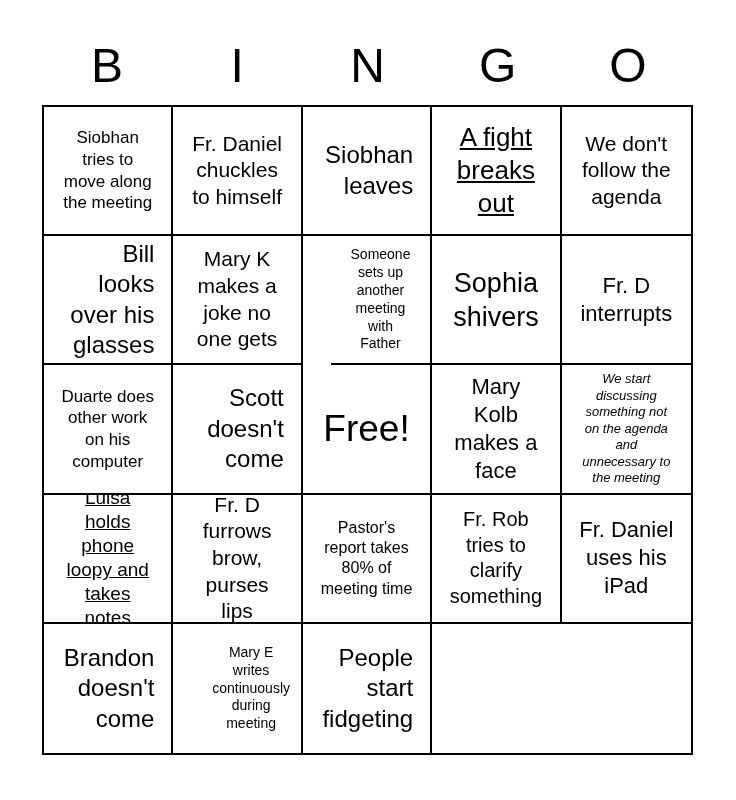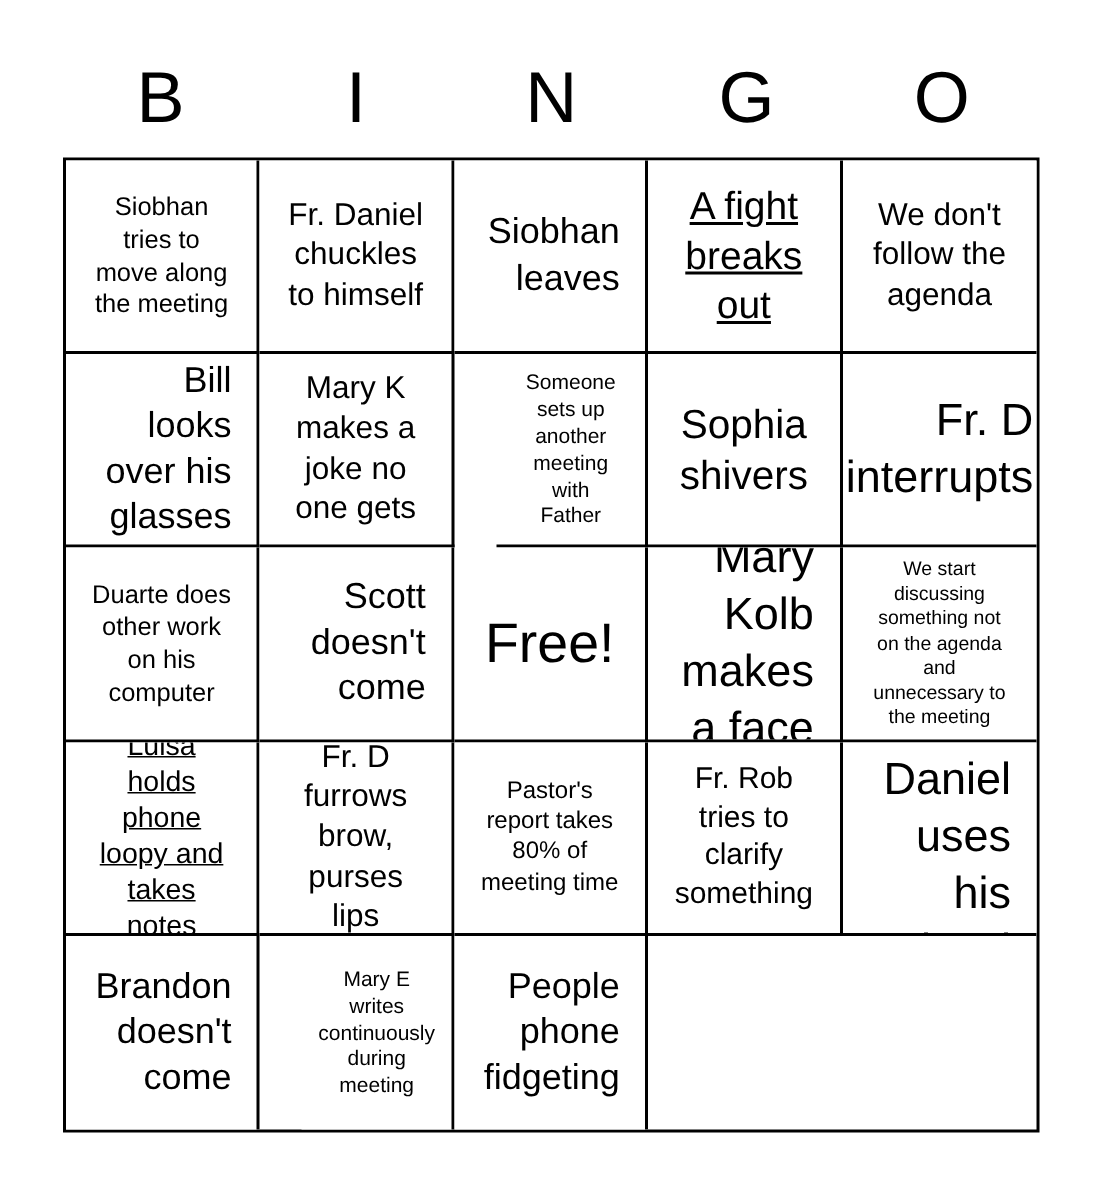--- a/index.html
+++ b/index.html
@@ -51,28 +51,28 @@
     justify-content: center;
     text-align: center;
     padding: 2px 17px;
     line-height: 1.27;
     overflow: hidden;
     cursor: pointer;
     background: #ffffff;
   }
   .cell:nth-child(5n) { border-right: none; }
   .cell:nth-child(n+21) { border-bottom: none; }
-  .fs13 { font-size: 13px; }
+  .fs13 { font-size: 13px; font-style: italic; }
   .fs15 { font-size: 14px; margin-left: 28px; }
   .fs16 { font-size: 16px; }
   .fs17 { font-size: 17px; }
   .fs19 { font-size: 19px; text-decoration: underline; }
   .fs20 { font-size: 20px; }
   .fs21 { font-size: 21px; }
-  .fs22 { font-size: 30px; text-align: right; }
+  .fs22 { font-size: 22px; }
   .fs24 { font-size: 24px; text-align: right; }
   .fs26 { font-size: 26px; text-decoration: underline; }
   .fs27 { font-size: 27px; }
   .fs37 { font-size: 37px; text-align: right; }
 </style>
 </head>
 <body>
 
 <div class="bingo-header">
   <div class="bingo-letter">B</div>
@@ -102,14 +102,14 @@
   <div class="cell fs13">We start discussing something not on the agenda and unnecessary to the meeting</div>
 
   <div class="cell fs19">Luisa holds phone loopy and takes notes</div>
   <div class="cell fs21">Fr. D furrows brow, purses lips</div>
   <div class="cell fs16">Pastor's report takes 80% of meeting time</div>
   <div class="cell fs20">Fr. Rob tries to clarify something</div>
   <div class="cell fs22">Fr. Daniel uses his iPad</div>
 
   <div class="cell fs24">Brandon doesn't come</div>
   <div class="cell fs15">Mary E writes continuously during meeting</div>
-  <div class="cell fs24">People phone fidgeting</div>
+  <div class="cell fs24">People start fidgeting</div>
 </div>
 
 </body></html>

